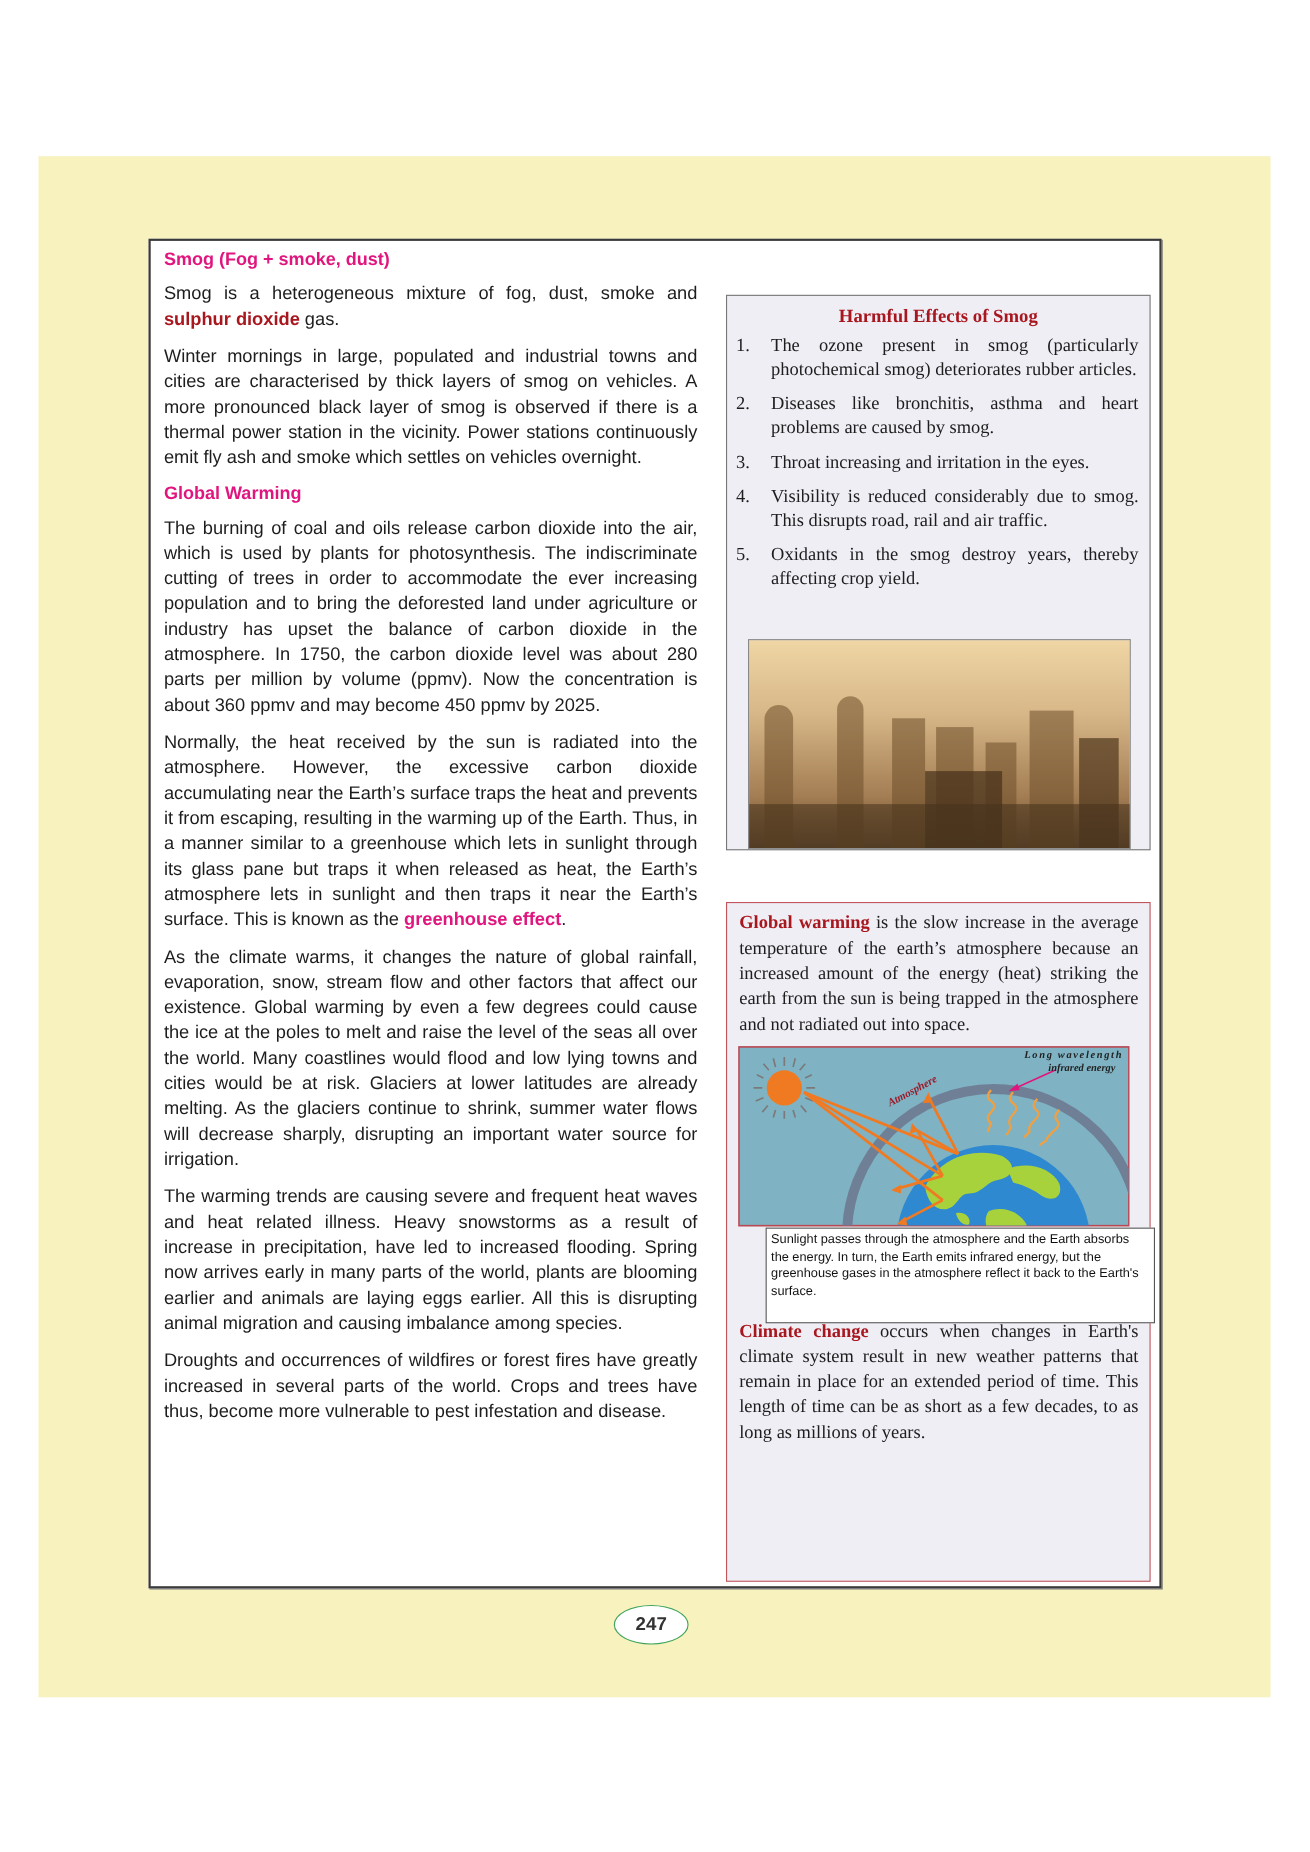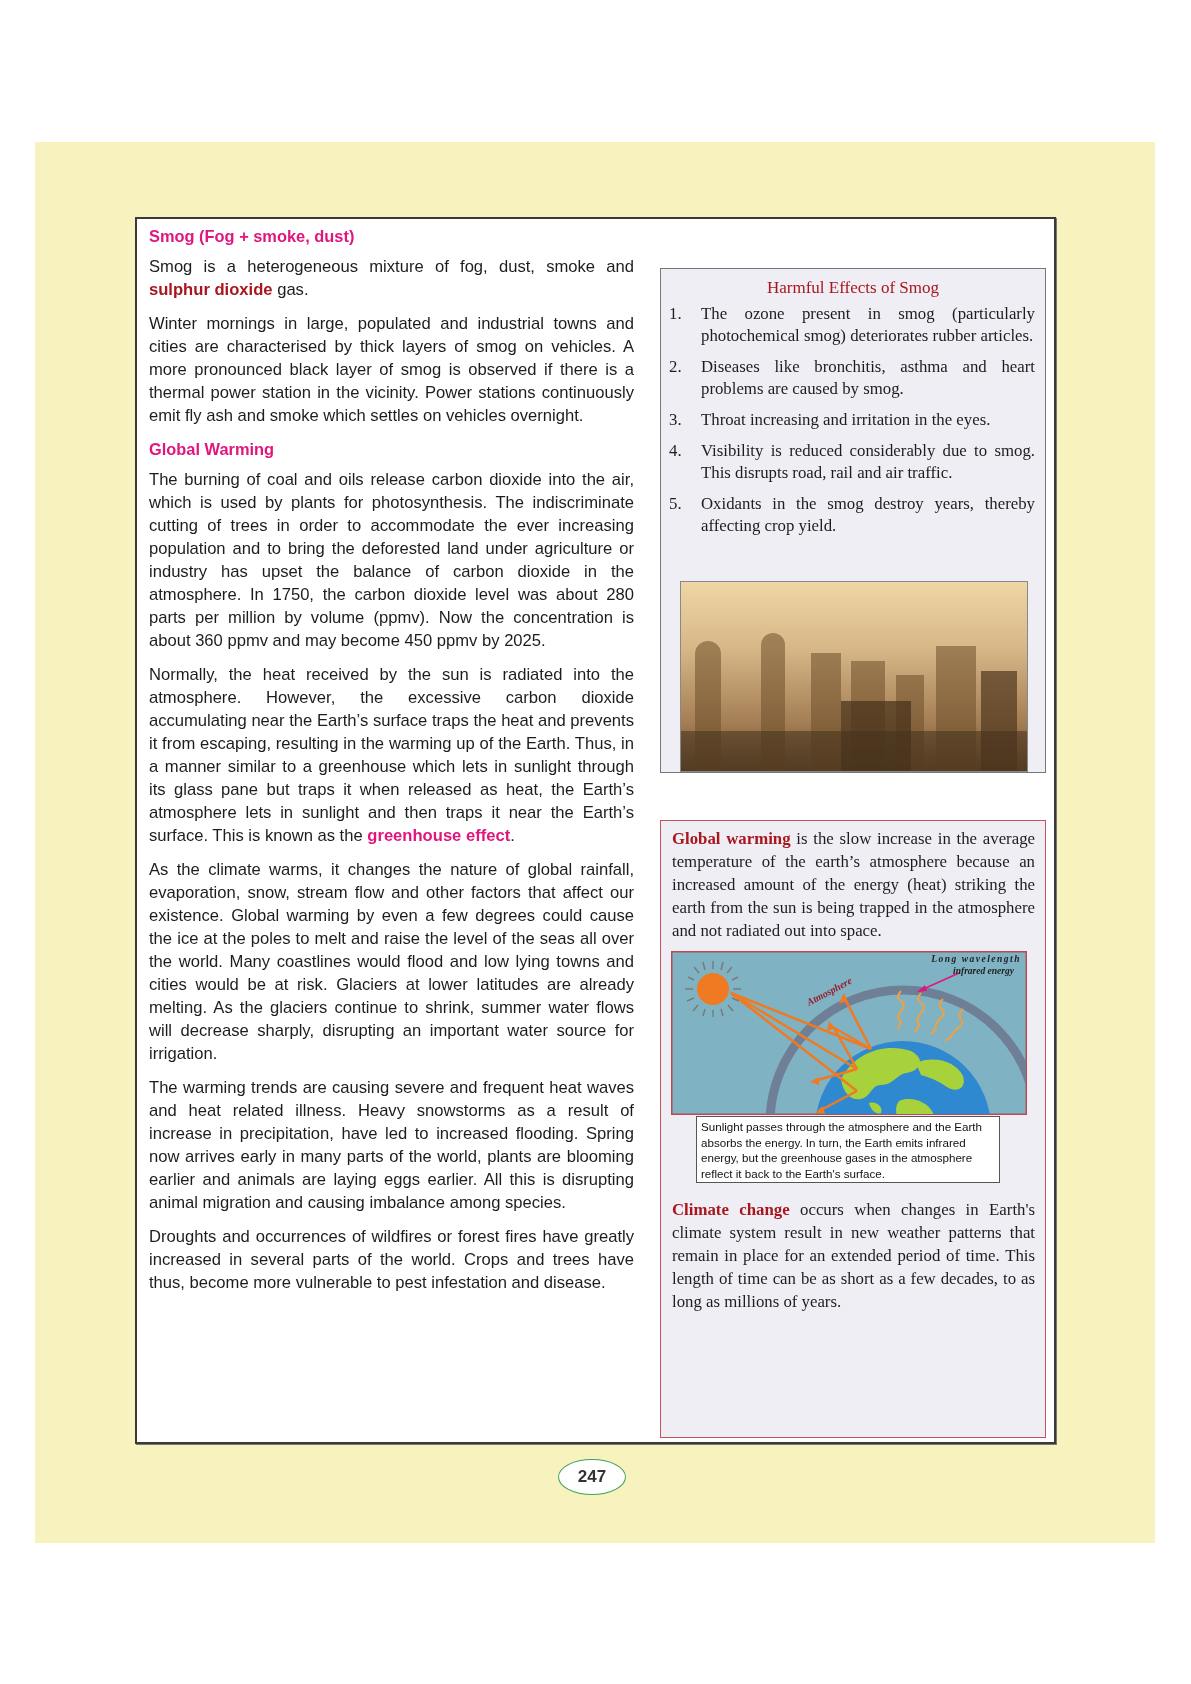--- a/index.html
+++ b/index.html
@@ -34,21 +34,21 @@
 
     .harm-box {
       position: absolute; left: 523px; top: 49px;
       width: 386px; height: 505px;
       background: #efeef5;
       border: 1.5px solid #777;
       font-family: "Liberation Serif", serif;
       font-size: 16.8px; line-height: 22px; color: #1d1d1d;
     }
     .harm-title {
-      text-align: center; color: #a8161e; font-weight: normal;
+      text-align: center; color: #a8161e; font-weight: bold;
       font-size: 17px; margin-top: 8px; margin-bottom: 4px;
     }
     .harm-list { list-style: none; padding: 0 10px 0 8px; }
     .harm-list li { display: flex; margin-bottom: 9px; }
     .harm-list .num { width: 32px; flex-shrink: 0; }
     .harm-list .txt { text-align: justify; flex: 1; }
     .smog-photo {
       position: absolute; left: 19px; top: 312px;
       width: 348px; height: 191px;
       border: 1.5px solid #888;
@@ -70,25 +70,25 @@
     .def-box p { text-align: justify; margin-bottom: 9px; }
     .def-term { color: #a8161e; font-weight: bold; }
 
     .diagram {
       position: relative; width: 356px; height: 175px;
       margin: 2px 0 0 -1px;
     }
     .diagram svg { position: absolute; left: 0; top: 0; }
     .diagram-caption {
       position: absolute; left: 25px; top: 165px;
-      width: 304px; background: #fff;
+      width: 354px; background: #fff;
       border: 1.5px solid #555;
       font-family: "Liberation Sans", sans-serif;
       font-size: 11.6px; line-height: 15.5px; color: #111;
-      padding: 2px 4px 1px 4px;
+      padding: 2px 4px 21px 4px;
     }
     .climate { margin-top: 72px; }
 
     .page-num {
       position: absolute; left: 558px; top: 1459px;
       width: 68px; height: 36px;
       border: 1.5px solid #3fa45a; border-radius: 50%;
       background: #ffffff;
       font-family: "Liberation Sans", sans-serif;
       font-size: 17px; font-weight: bold; color: #333;

